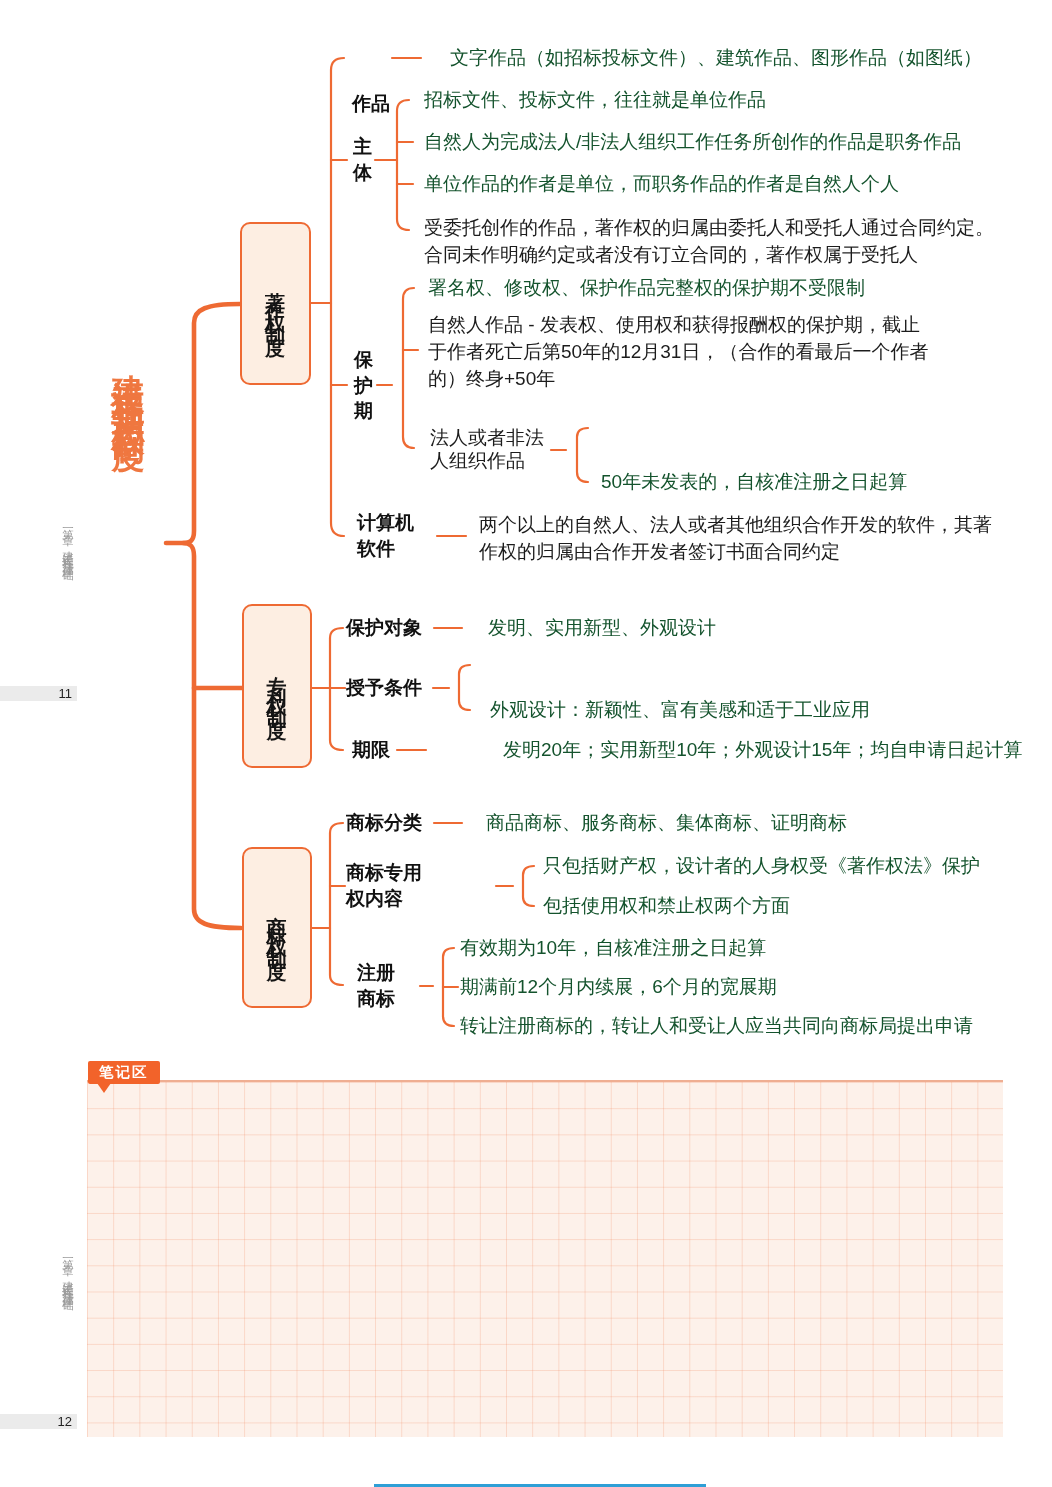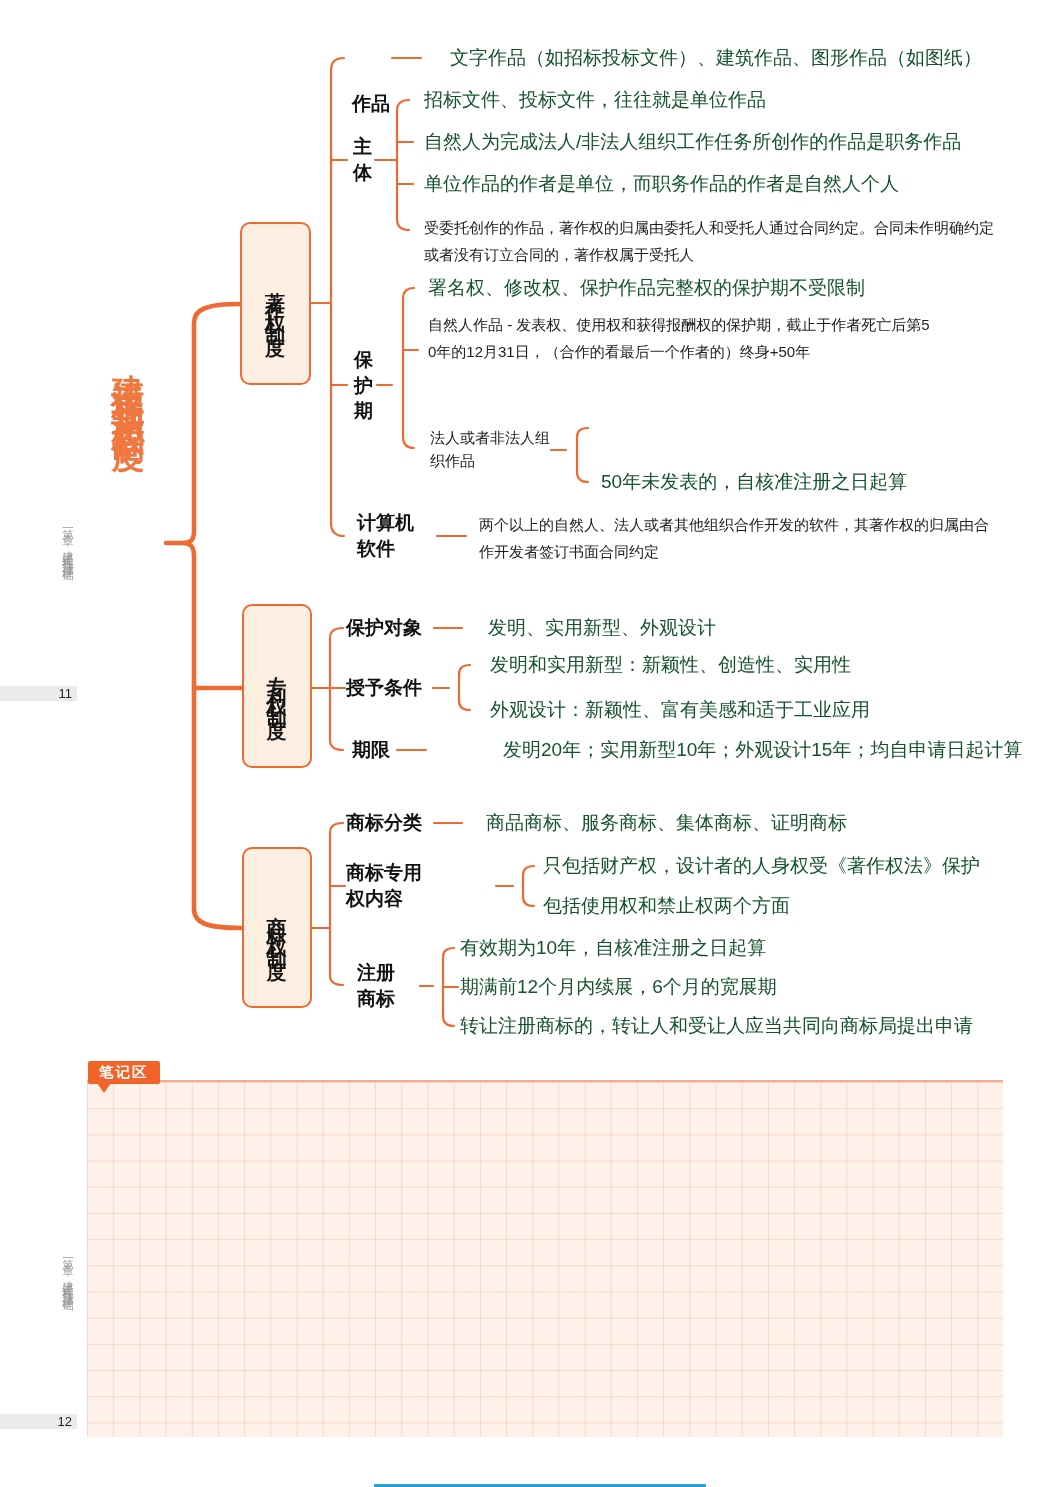--- a/index.html
+++ b/index.html
@@ -16,21 +16,21 @@
 
   .node-box { position:absolute; background:#fdeee2; border:2.5px solid #ee6a33; border-radius:10px;
     display:flex; align-items:center; justify-content:center; }
   .node-box .vtxt { writing-mode:vertical-rl; text-orientation:upright; font-size:20px; font-weight:bold;
     color:#141414; letter-spacing:11px; line-height:1; }
 
   .lbl { position:absolute; font-size:19px; font-weight:bold; color:#111; white-space:nowrap;
     transform:translateY(-50%); line-height:1.15; }
   .lbl.wrap { white-space:normal; word-break:break-all; line-height:1.35; }
   .row { position:absolute; font-size:19px; color:#14532d; white-space:nowrap; transform:translateY(-50%); }
-  .blk { position:absolute; font-size:15px; color:#1c1c1c; line-height:27px; word-break:break-all; }
+  .blk { position:absolute; font-size:19px; color:#1c1c1c; line-height:27px; word-break:break-all; }
   .vcol { text-align:center; }
 
   .side-text { position:absolute; writing-mode:vertical-rl; text-orientation:upright;
     font-size:11.5px; color:#9a9a9a; letter-spacing:2.5px; }
   .page-bar { position:absolute; left:0; width:77px; height:15px; background:#ebebeb;
     display:flex; align-items:center; justify-content:flex-end; padding-right:5px;
     font-size:13px; color:#222; }
 
   .notes-grid { position:absolute; left:87px; top:1080px; width:916px; height:357px;
     background-color:#fdf1ea;
@@ -125,21 +125,20 @@
   <div class="blk" style="left:430px; top:426px; width:122px; line-height:23px;">法人或者非法人组织作品</div>
   <div class="row" style="left:601px; top:482px;">50年未发表的，自核准注册之日起算</div>
 
   <div class="lbl wrap" style="left:357px; top:536px; width:62px; transform:translateY(-50%);">计算机软件</div>
   <div class="blk" style="left:479px; top:511px; width:518px;">两个以上的自然人、法人或者其他组织合作开发的软件，其著作权的归属由合作开发者签订书面合同约定</div>
 
   <div class="lbl" style="left:346px; top:628px;">保护对象</div>
   <div class="row" style="left:488px; top:628px;">发明、实用新型、外观设计</div>
 
   <div class="lbl" style="left:346px; top:688px;">授予条件</div>
-  <div class="row" style="left:490px; top:665px;">发明和实用新型：新颖性、创造性、实用性</div>
   <div class="row" style="left:490px; top:710px;">外观设计：新颖性、富有美感和适于工业应用</div>
 
   <div class="lbl" style="left:352px; top:750px;">期限</div>
   <div class="row" style="left:455px; top:750px;margin-left:48px;">发明20年；实用新型10年；外观设计15年；均自申请日起计算</div>
 
   <div class="lbl" style="left:346px; top:823px;">商标分类</div>
   <div class="row" style="left:486px; top:823px;">商品商标、服务商标、集体商标、证明商标</div>
 
   <div class="lbl wrap" style="left:346px; top:886px; width:82px; transform:translateY(-50%);">商标专用权内容</div>
   <div class="row" style="left:543px; top:906px;">包括使用权和禁止权两个方面</div>

